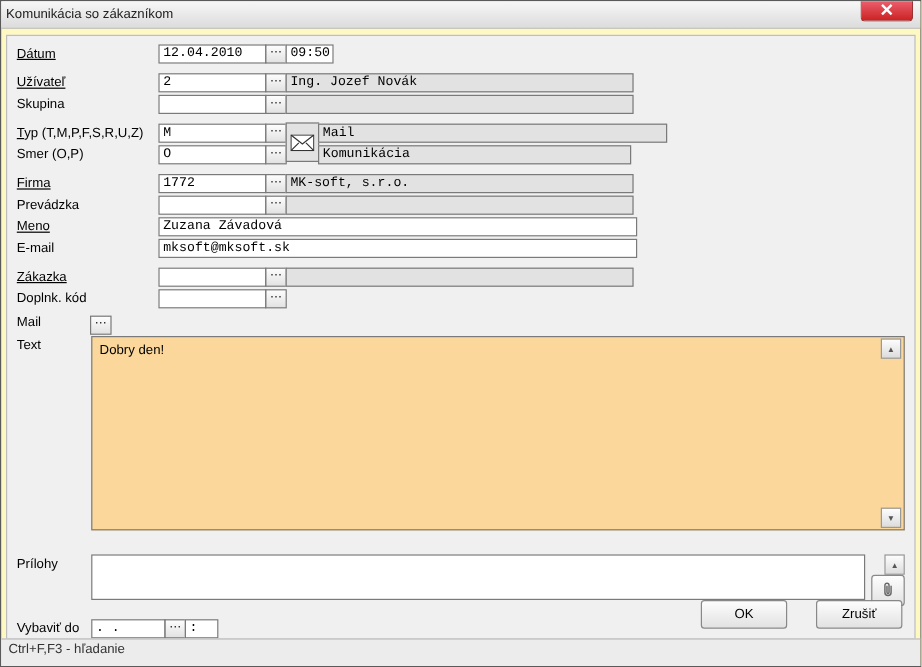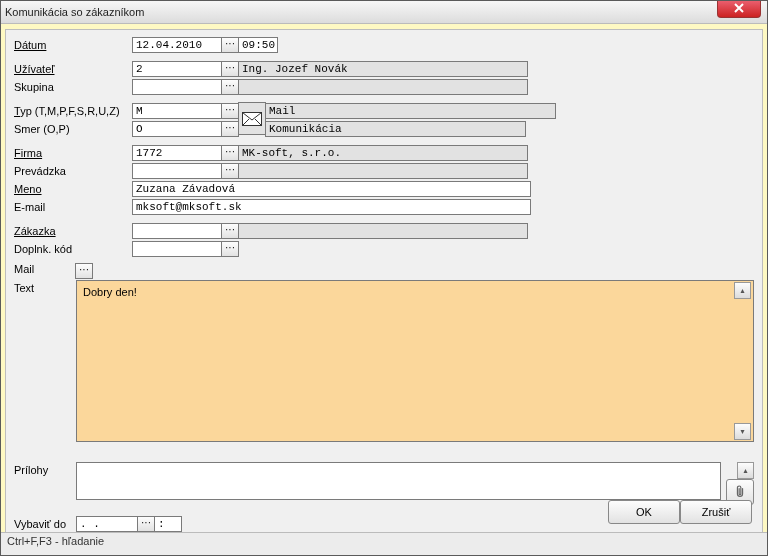--- a/index.html
+++ b/index.html
@@ -15,21 +15,21 @@
   .u{text-decoration:underline}
   .field{height:16px;border:1px solid #7a7a7a;background:#fff;box-sizing:border-box;padding:0 3px;line-height:14px;font-size:11px;font-family:Liberation Mono, monospace;overflow:hidden;white-space:nowrap}
   .grey{background:#e2e2e2}
   .dots{width:18px;height:16px;border:1px solid #7a7a7a;background:linear-gradient(#fdfdfd,#e2e2e2);box-sizing:border-box;text-align:center;line-height:12px;font-size:10px;cursor:pointer;margin-left:-1px}
   .iconbox{width:28px;height:32px;border:1px solid #7a7a7a;background:#e2e2e2;box-sizing:border-box;margin-left:-1px;display:flex;align-items:center;justify-content:center}
   .gap{height:6px}
   .popis-row{display:flex;margin-top:6px}
   .textbox{background:#fbd79b;border:1px solid #7a7a7a;box-sizing:border-box;padding:4px 6px;font-size:11px;line-height:14px;position:relative;height:162px;overflow:hidden}
   .scroll-arrow{position:absolute;right:2px;width:15px;height:15px;background:linear-gradient(#fdfdfd,#dcdcdc);border:1px solid #999;font-size:8px;display:flex;align-items:center;justify-content:center;color:#555}
   .attach-big{width:26px;height:24px;border:1px solid #888;background:linear-gradient(#fdfdfd,#e2e2e2);border-radius:3px;display:flex;align-items:center;justify-content:center;cursor:pointer}
-  .buttons{position:absolute;right:10px;bottom:8px;display:flex;gap:0}
+  .buttons{position:absolute;right:10px;bottom:8px;display:flex;gap:24px}
   .btn{min-width:70px;height:22px;border:1px solid #888;background:linear-gradient(#fdfdfd,#e2e2e2);border-radius:3px;font-size:11px;font-family:inherit;display:flex;align-items:center;justify-content:center;cursor:pointer}
   .clip{position:absolute;right:8px;top:32px;color:#555}
   .prilohy-box{border:1px solid #7a7a7a;background:#fff;box-sizing:border-box;height:38px}
 </style>
 </head>
 <body>
 
 <div class="window">
 
   <div class="titlebar">

